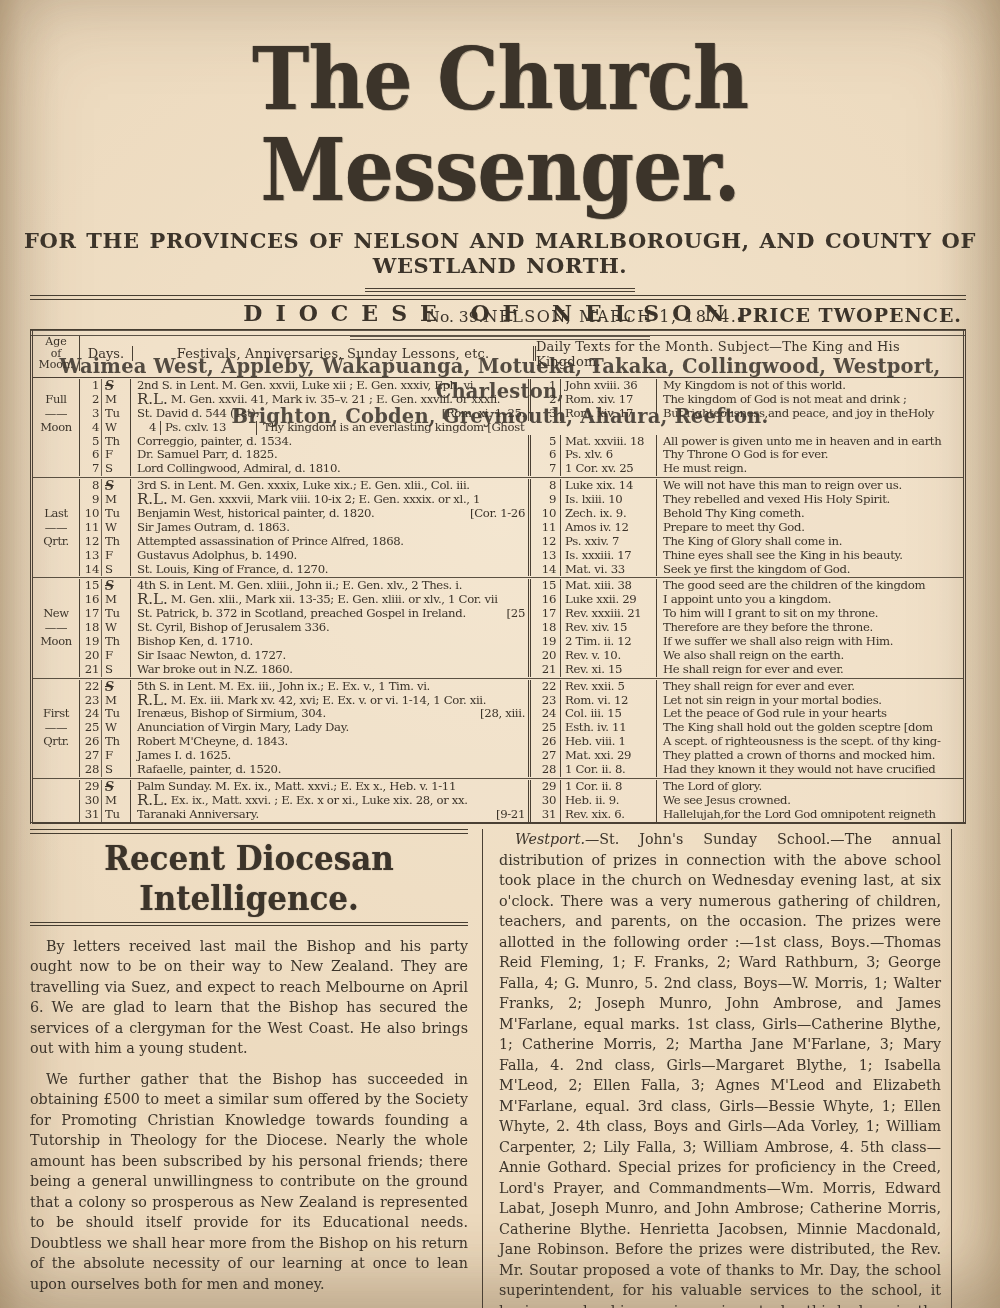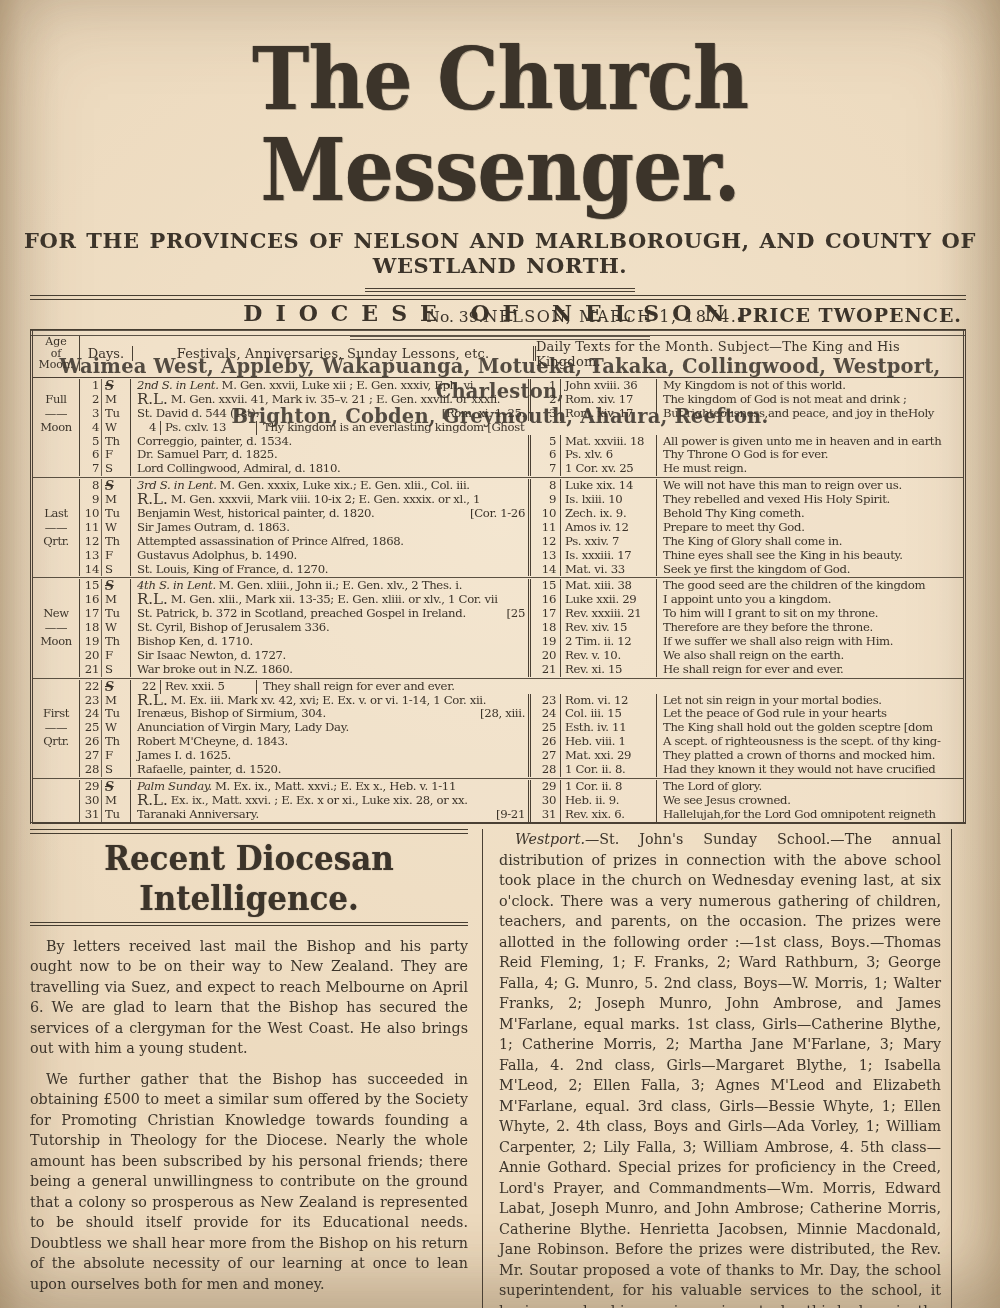--- a/index.html
+++ b/index.html
@@ -43,21 +43,21 @@
   .cal-head .h-days{width:52px;display:flex;align-items:center;justify-content:center;border-right:1px solid #4a4034;}
   .cal-head .h-fest{width:400px;display:flex;align-items:center;justify-content:center;border-right:3px double #4a4034;letter-spacing:.2px;}
   .cal-head .h-daily{flex:1;display:flex;align-items:center;justify-content:center;letter-spacing:.2px;}
   .week{border-top:1px solid #5a5042;padding:1px 0;}
   .week:first-child{border-top:none;}
   .cal-row{display:flex;height:13.9px;line-height:13.9px;font-size:11.7px;letter-spacing:-0.35px;white-space:nowrap;}
   .c-moon{width:46px;text-align:center;border-right:1px solid #4a4034;font-size:11.5px;overflow:hidden;}
   .c-d1{width:22px;text-align:right;padding-right:2px;box-sizing:border-box;border-right:1px solid #6a6052;}
   .c-wk{width:29px;text-align:left;padding-left:3px;box-sizing:border-box;border-right:1px solid #4a4034;}
   .c-fest{width:400px;box-sizing:border-box;padding-left:6px;border-right:3px double #4a4034;overflow:hidden;display:flex;}
-  .c-fest .lead{font-style:italic;margin-right:3px;}
+  .c-fest .lead{margin-right:3px;}
   .c-fest .rl{font-size:15px;letter-spacing:0;margin-right:3px;align-self:center;}
   .c-fest .fr{margin-left:auto;padding-right:3px;}
   .c-d2{width:30px;text-align:right;padding-right:4px;box-sizing:border-box;border-right:1px solid #4a4034;}
   .c-ref{width:96px;box-sizing:border-box;padding-left:4px;border-right:1px solid #4a4034;overflow:hidden;}
   .c-text{flex:1;padding-left:6px;overflow:hidden;}
   .sun-glyph{font-weight:bold;font-style:italic;text-decoration:line-through;font-size:12.5px;}
   
   .articles{position:absolute;left:30px;top:822px;width:936px;}
   .art-top-rule{border-top:1px solid #4a4034;margin-bottom:6px;}
   .cols{display:flex;}
@@ -359,20 +359,24 @@
           <div class="c-d2">21</div>
           <div class="c-ref">Rev. xi. 15</div>
           <div class="c-text">He shall reign for ever and ever.</div>
         </div>
       </div>
       <div class="week">
         <div class="cal-row">
           <div class="c-moon"></div>
           <div class="c-d1">22</div>
           <div class="c-wk"><span class="sun-glyph">S</span></div>
+          <div class="c-fest">
+            <span class="lead">5th S. in Lent.</span>
+            <span>M. Ex. iii., John ix.; E. Ex. v., 1 Tim. vi.</span>
+          </div>
           <div class="c-d2">22</div>
           <div class="c-ref">Rev. xxii. 5</div>
           <div class="c-text">They shall reign for ever and ever.</div>
         </div>
         <div class="cal-row">
           <div class="c-moon"></div>
           <div class="c-d1">23</div>
           <div class="c-wk">M</div>
           <div class="c-fest">
             <span class="rl">R.L.</span>

